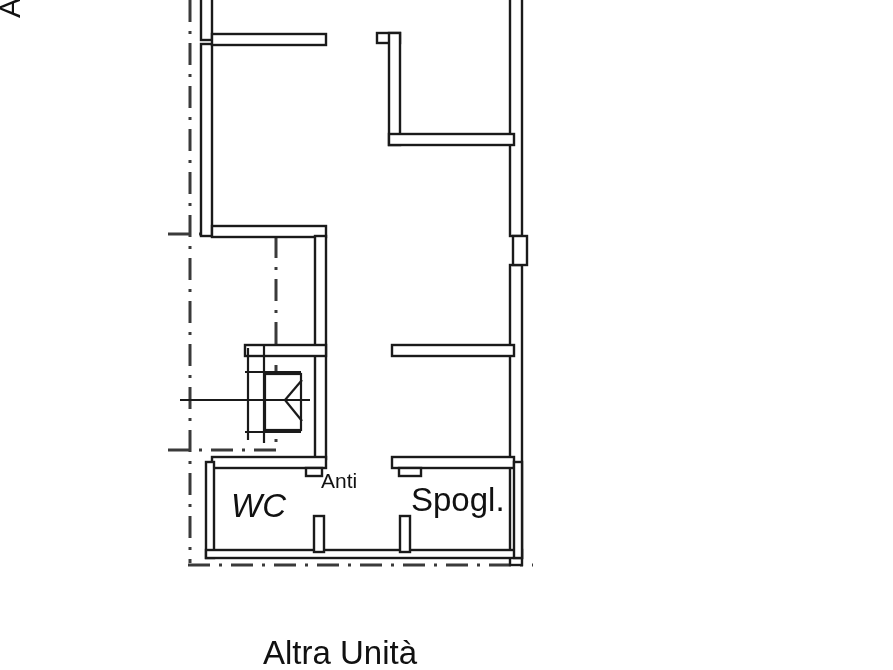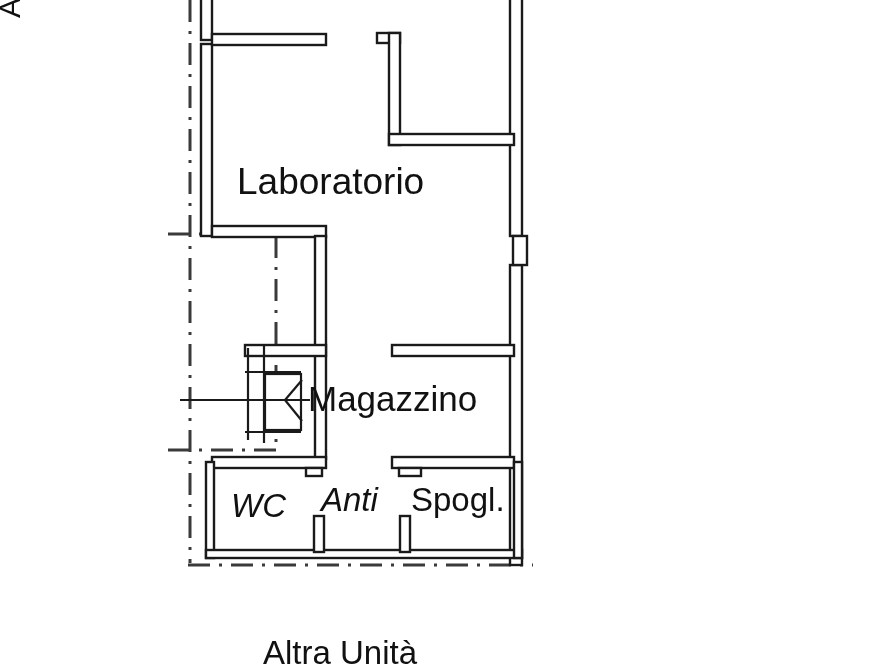--- a/index.html
+++ b/index.html
@@ -47,23 +47,22 @@
     font-size: 35px;
   }
   #label-wc {
     left: 231px;
     top: 489px;
     font-size: 33px;
     font-style: italic;
   }
   #label-anti {
     left: 321px;
-    top: 483px;
-    font-size: 33px;
-    font-style: italic;
+    top: 470px;
+    font-size: 21px;
   }
   #label-spogl {
     left: 411px;
     top: 483px;
     font-size: 33px;
   }
   #label-altra-unita-bottom {
     left: 263px;
     top: 636px;
     font-size: 33px;
@@ -148,23 +147,21 @@
       <line x1="245" y1="372" x2="301" y2="372"></line>
       <line x1="245" y1="432" x2="301" y2="432"></line>
 
       <line x1="180" y1="400" x2="310" y2="400"></line>
       <line x1="302" y1="380" x2="285" y2="400"></line>
       <line x1="302" y1="421" x2="285" y2="400"></line>
     </g>
 
   </svg>
 
-  <div class="room-label" id="label-laboratorio">Laboratorio</div>
 
-  <div class="room-label" id="label-magazzino">Magazzino</div>
 
   <div class="room-label" id="label-wc">WC</div>
 
   <div class="room-label" id="label-anti">Anti</div>
 
   <div class="room-label" id="label-spogl">Spogl.</div>
 
   <div class="room-label" id="label-altra-unita-bottom">Altra Unità</div>
 
   <div class="room-label" id="label-altra-unita-left">Altra Unità</div>

